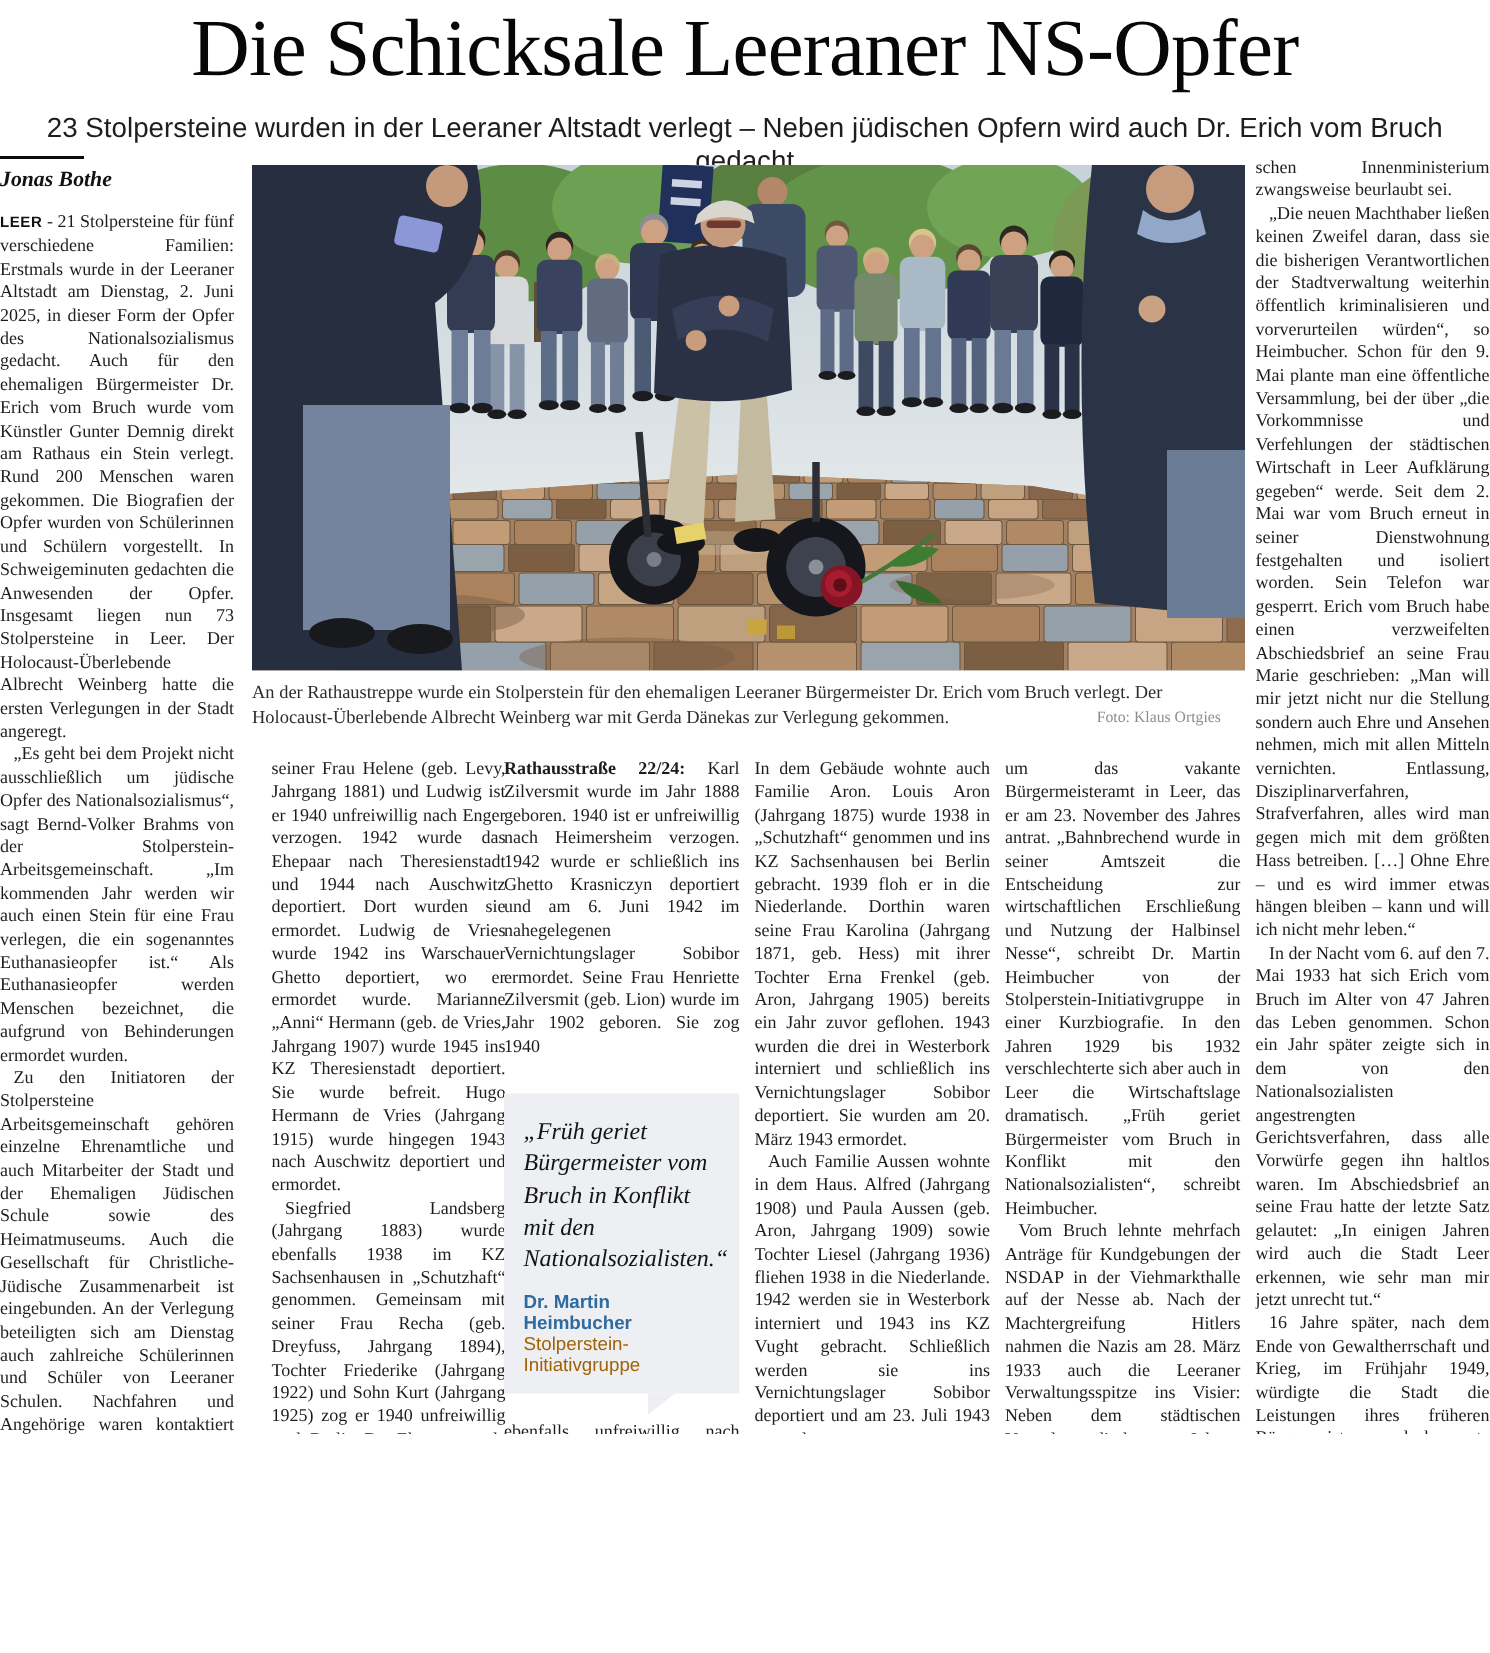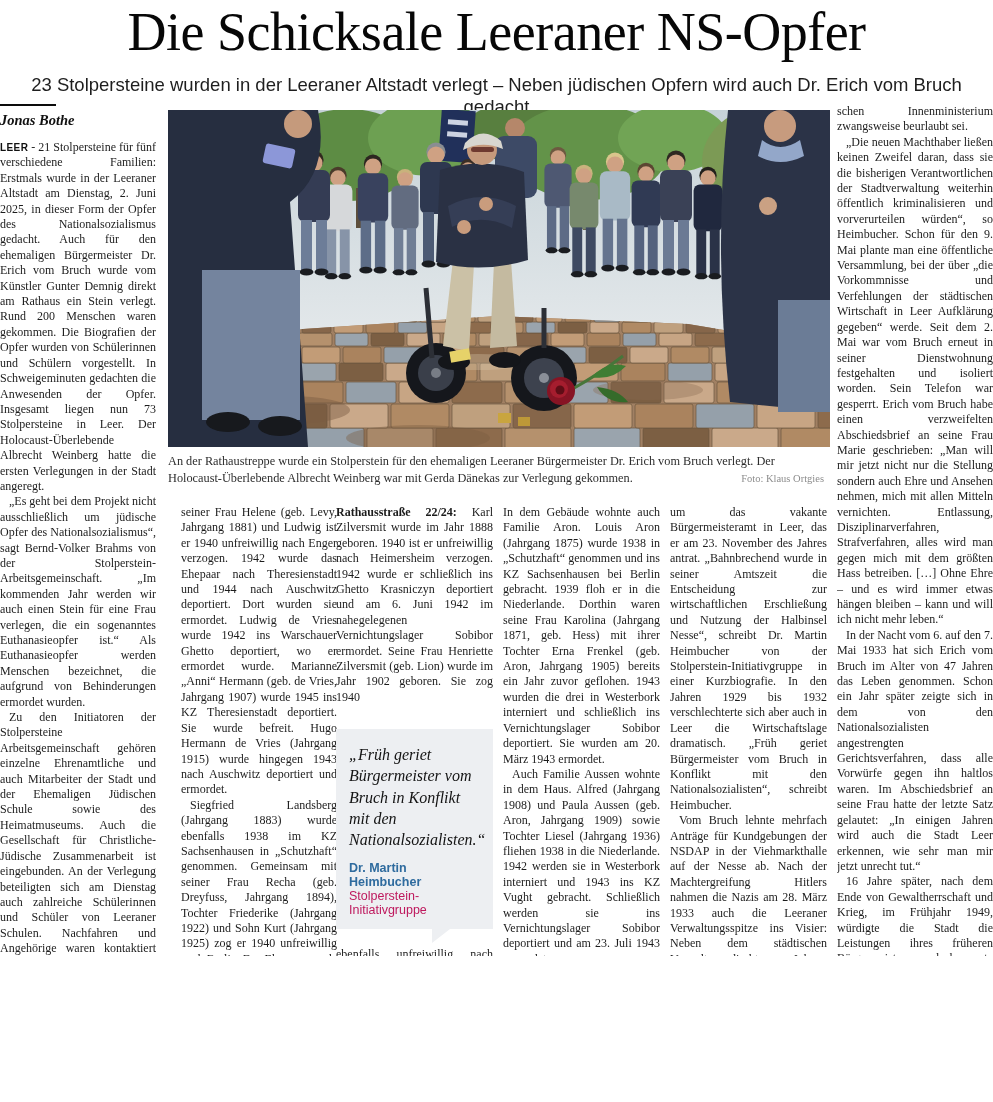--- a/index.html
+++ b/index.html
@@ -27,27 +27,27 @@
                 hyphens:auto;-webkit-hyphens:auto;word-break:normal;color:#1c1c1c;}
   .paragraphs p.indent{text-indent:9px;}
   .paragraphs p.section{margin-top:9px;}
   .dateline{font-family:"Liberation Sans",sans-serif;font-size:10px;font-weight:700;letter-spacing:.4px;color:#111;}
   .lead{font-weight:700;}
   
   #photo{position:absolute;left:168px;top:110px;width:662px;margin:0;}
   #photo-svg{display:block;width:662px;height:337px;background:#cdd7db;}
   figcaption{position:relative;margin-top:6px;font-family:Liberation Serif, serif;
              font-size:12.3px;line-height:1.42;color:#2d2d2d;padding-right:0;}
-  .credit{position:absolute;right:6px;bottom:1px;font-size:10.5px;color:#8d8d8d;}
+  .credit{position:absolute;right:16px;bottom:1px;font-size:10.5px;color:#8d8d8d;}
   
   .quote-wrap{margin:24px 0 4px 0;}
   .quote-box{background:#edeff2;padding:15px 13px 12px 13px;}
   .quote-text{font-style:italic;font-size:16px;line-height:1.32;color:#141414;font-family:"Liberation Serif",serif;}
   .quote-author{font-family:"Liberation Sans",sans-serif;font-weight:700;font-size:12.5px;margin-top:11px;}
-  .quote-role{font-family:"Liberation Sans",sans-serif;font-size:12.5px;color:#be185d;}
+  .quote-role{font-family:"Liberation Sans",sans-serif;font-size:12.5px;color:#a16207;}
   .quote-tail{width:0;height:0;border-top:14px solid #edeff2;border-right:18px solid transparent;margin-left:96px;}
   
   .qr-block{position:absolute;left:10px;right:0;bottom:4px;background:#fff;
             display:flex;align-items:center;gap:27px;padding-top:10px;}
   .qr-label{font-family:"Liberation Sans",sans-serif;font-weight:700;font-size:14.5px;line-height:1.3;color:#101010;}
 </style>
 </head>
 <body>
 
 <div id="page">

